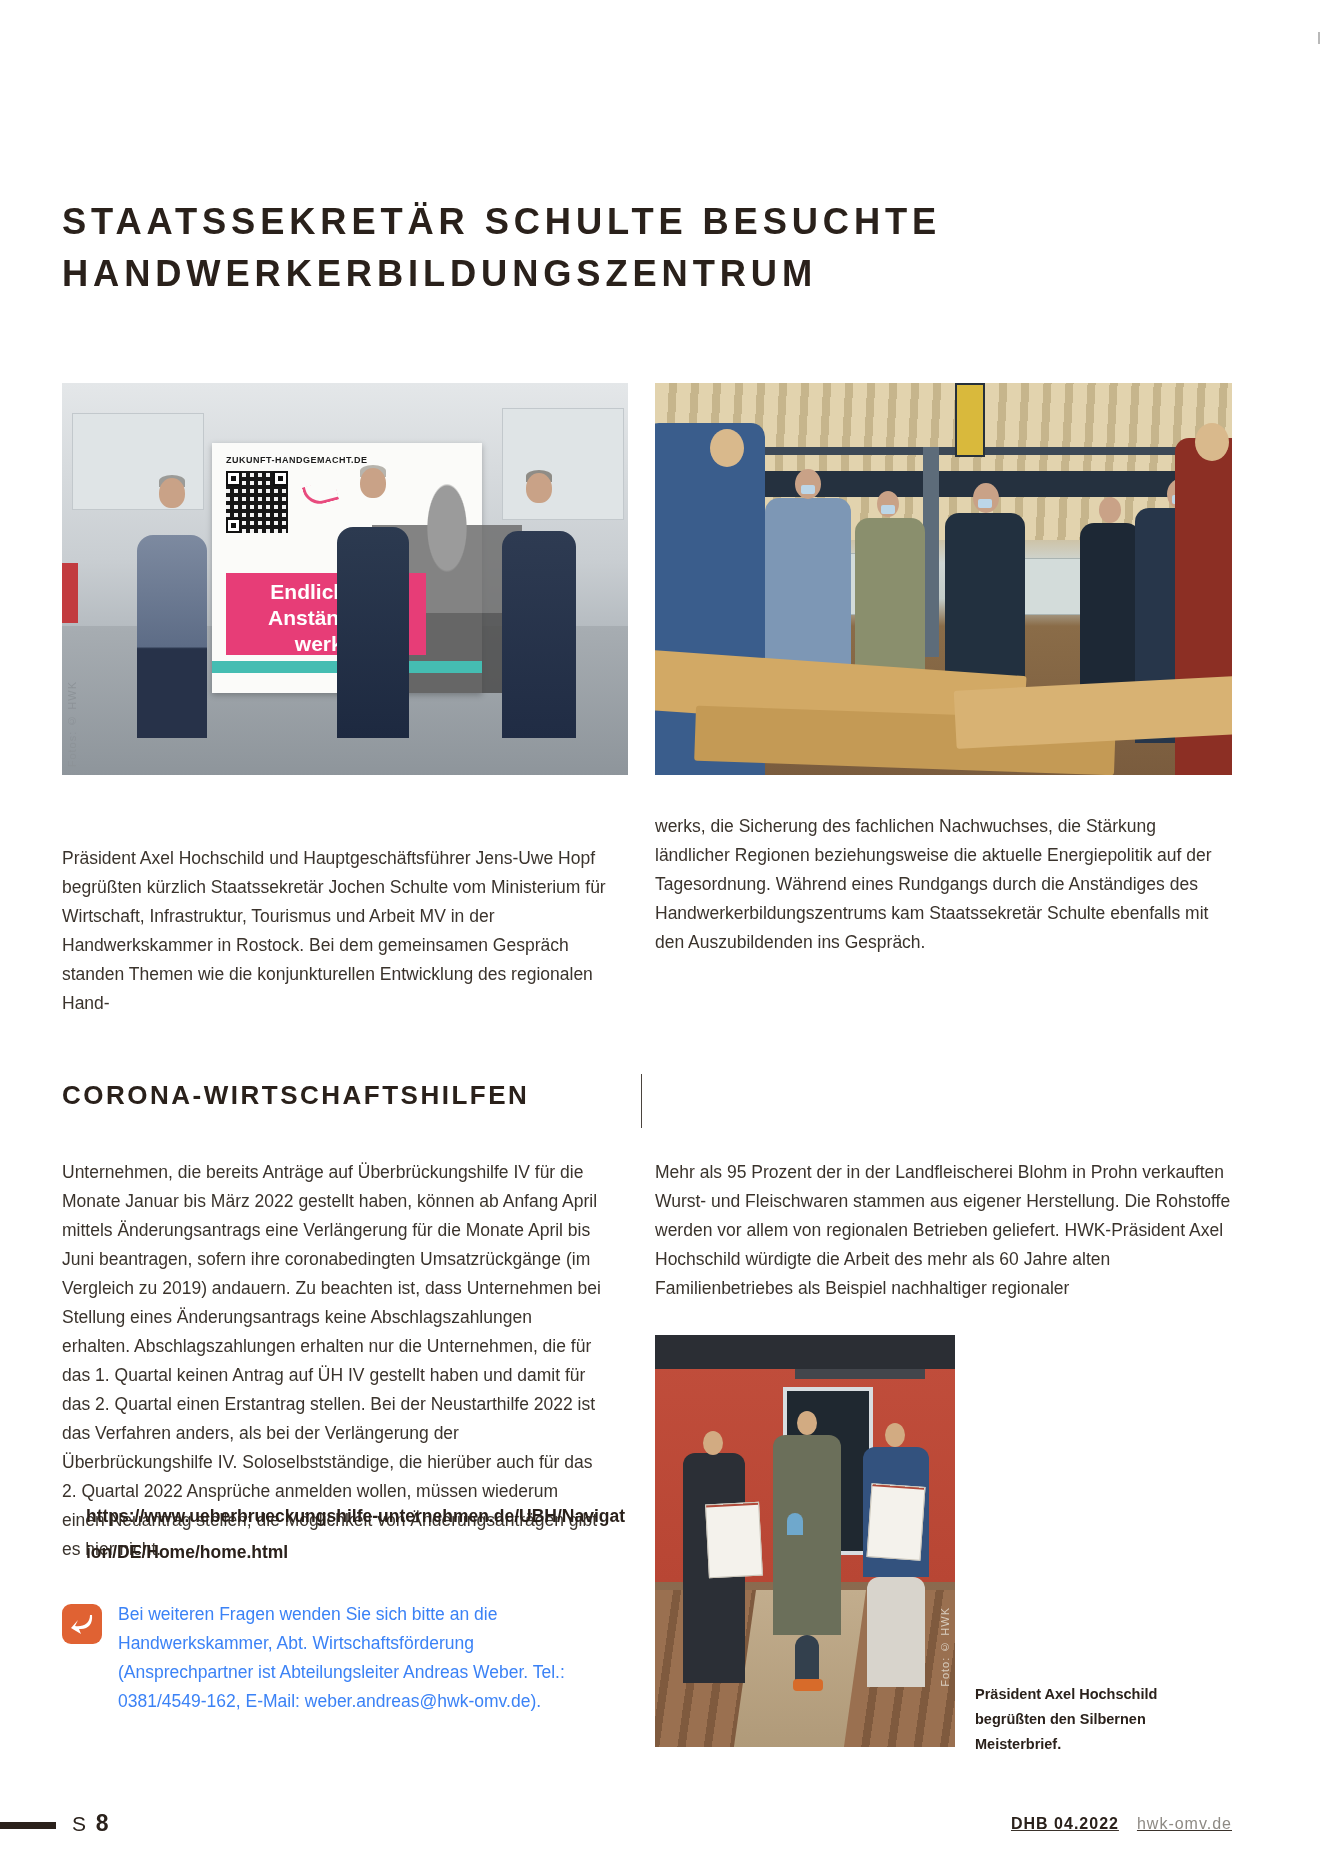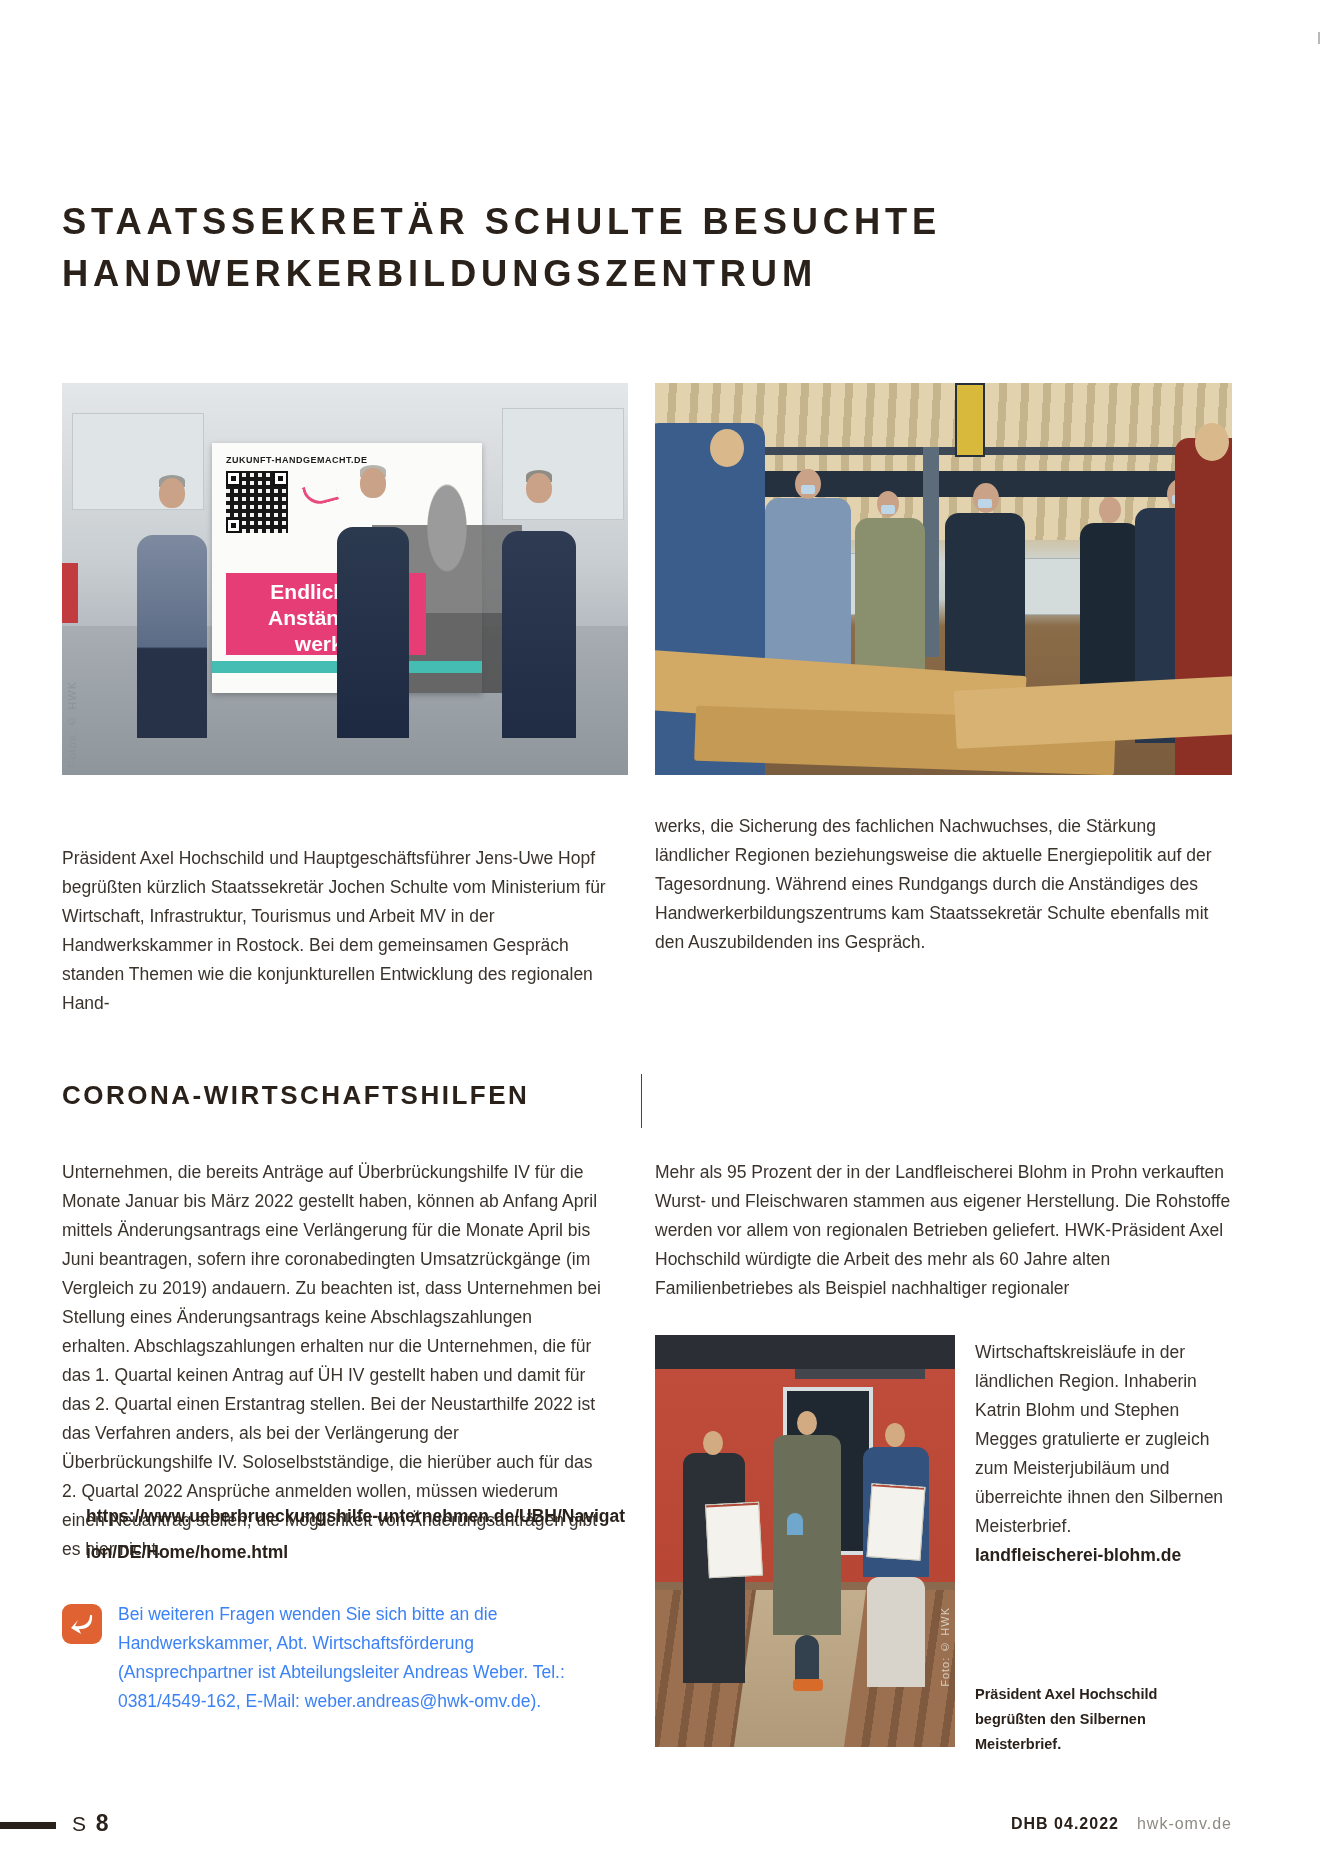--- a/index.html
+++ b/index.html
@@ -85,21 +85,21 @@
   .note-icon{position:absolute;left:0;top:4px;width:40px;height:40px;border-radius:9px;background:#e06233;}
   .note-icon svg{position:absolute;left:7px;top:8px;}
   .note-text{position:absolute;left:56px;top:0;width:474px;font-size:17.5px;line-height:29px;color:#3b82f6;}
   .caption{position:absolute;left:975px;top:1682px;width:250px;font-size:14.5px;line-height:25px;
            font-weight:700;color:#2a211b;}
 
   
   .footer-bar{position:absolute;left:0;top:1822px;width:56px;height:7px;background:#2a211b;}
   .footer-page{position:absolute;left:72px;top:1810px;font-size:21px;color:#2a211b;letter-spacing:2px;}
   .footer-page b{font-size:23px;}
-  .footer-right{position:absolute;right:94px;top:1815px;font-size:16px;letter-spacing:1px;}
+  .footer-right{position:absolute;right:94px;top:1815px;font-size:16px;letter-spacing:1px;text-decoration:underline;}
   .footer-right .issue{font-weight:700;color:#2a211b;margin-right:18px;}
   .footer-right .site{color:#8e8a84;}
   .corner-artifact{position:absolute;left:1318px;top:32px;width:2px;height:12px;background:#b9b9b9;}
 </style>
 </head>
 <body>
 
 <div class="page">
 
   <div class="corner-artifact"></div>
@@ -222,24 +222,20 @@
     <div class="p3-head" style="left:230px;top:88px;background:#d2ab82;"></div>
     <div class="p3-fig" style="left:212px;top:242px;width:58px;height:110px;background:#d8d4cc;"></div>
 
     <div class="p3-cert" style="left:52px;top:168px;transform:rotate(-3deg);"></div>
     <div class="p3-cert" style="left:214px;top:150px;transform:rotate(4deg);"></div>
     <div class="p3-fig" style="left:132px;top:178px;width:16px;height:22px;background:#6fa8cc;"></div>
 
     <div class="credit" style="right:4px;bottom:60px;color:#d8cdbf;">Foto: © HWK</div>
   </div>
 
-  <div class="bodytext" style="left:975px;top:1338px;width:258px;">
-    <span>Wirtschaftskreisläufe in der ländlichen Region. Inhaberin Katrin Blohm und Stephen Megges gratulierte er zugleich zum Meisterjubiläum und überreichte ihnen den Silbernen Meisterbrief.</span>
-    <span class="boldlink" style="line-height:29px;">landfleischerei-blohm.de</span>
-  </div>
 
   <div class="caption">Präsident Axel Hochschild begrüßten den Silbernen Meisterbrief.</div>
 
   <div class="footer-bar"></div>
   <div class="footer-page"><span>S</span> <b>8</b></div>
   <div class="footer-right">
     <span class="issue">DHB 04.2022</span><span class="site">hwk-omv.de</span>
   </div>
 
 </div>

